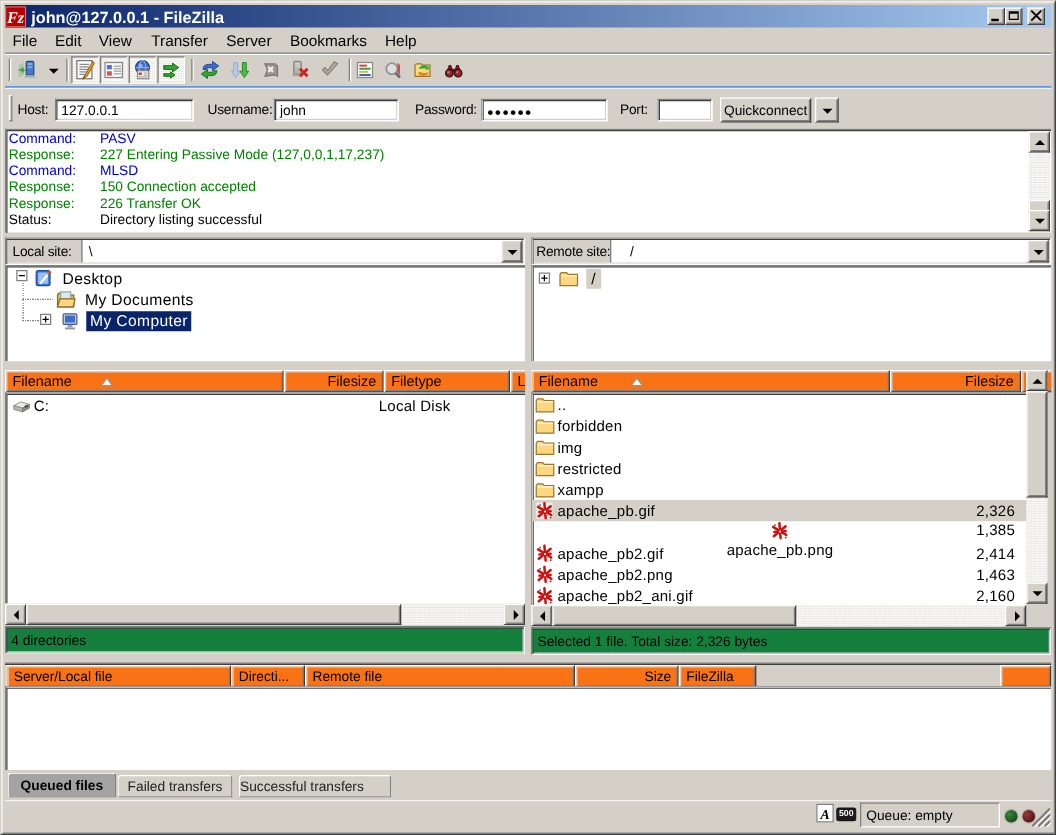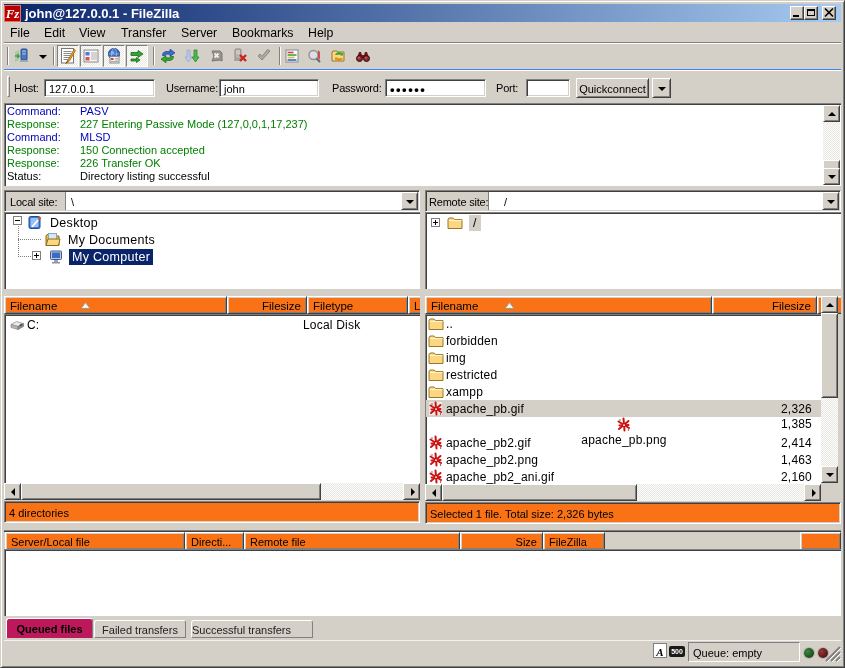--- a/index.html
+++ b/index.html
@@ -114,21 +114,21 @@
   box-shadow: inset 1px 1px 0 #404040; }
 .hdrbtn { position:absolute; top:0; height:18px; background:#f97316;
   border-top:1px solid #ffffff; border-left:1px solid #ffffff;
   border-bottom:1px solid #404040; border-right:1px solid #404040;
   box-shadow: inset 1px 1px 0 #d4d0c8, inset -1px -1px 0 #808080;
   padding:3px 5px 0 5px; overflow:hidden; white-space:nowrap; }
 .statusline { position:absolute; height:22px;
   border-top:1px solid #808080; border-left:1px solid #808080;
   border-bottom:1px solid #ffffff; border-right:1px solid #ffffff;
   box-shadow: inset 1px 1px 0 #404040, inset -1px -1px 0 #d4d0c8;
-  padding:5px 0 0 4px; background:#f97316; }
+  padding:5px 0 0 4px; background:#15803d; }
 .hscroll { position:absolute; height:17px; background:
   repeating-conic-gradient(#fdfdfd 0% 25%, #e9e7e2 0% 50%) 0 0/2px 2px; }
 .row { position:absolute; height:17px; display:flex; align-items:center; white-space:nowrap; }
 #llist .row, #rlist .row, #llist .abs { font-size:12px; letter-spacing:0.2px; }
 .trow { font-size:12.5px; letter-spacing:0.3px; }
 #lheader .hdrbtn, #rheader .hdrbtn { font-size:11.5px; }
 .row svg { margin-right:2px; }
 </style>
 </head>
 <body>
@@ -578,21 +578,21 @@
     <div class="hdrbtn" style="left:0px;width:180px;text-align:left">Server/Local file</div>
     <div class="hdrbtn" style="left:180px;width:59px;text-align:left">Directi...</div>
     <div class="hdrbtn" style="left:239px;width:216px;text-align:left">Remote file</div>
     <div class="hdrbtn" style="left:455px;width:83px;text-align:right">Size</div>
     <div class="hdrbtn" style="left:538px;width:62px;text-align:left">FileZilla</div>
     <div class="hdrbtn" style="left:795px;width:41px;text-align:left"></div>
   </div>
 <div class="tree" style="left:4px;top:549px;width:837px;height:67px;"></div>
 
 <div id="tabs" style="position:absolute;left:4px;top:617px;width:837px;height:20px">
-    <div class="abs raisedthin" style="left:2px;top:1px;width:87px;height:20px;background:#be185d;text-align:center;padding-top:4px;font-weight:bold;border-bottom:none;border-radius:3px 3px 0 0">Queued files</div>
+    <div class="abs raisedthin" style="left:2px;top:1px;width:87px;height:20px;background:#a3a3a3;text-align:center;padding-top:4px;font-weight:bold;border-bottom:none;border-radius:3px 3px 0 0">Queued files</div>
     <div class="abs raisedthin" style="left:90px;top:3px;width:92px;height:18px;background:#d4d0c8;text-align:center;padding-top:3px;color:#222;border-radius:3px 3px 0 0">Failed transfers</div>
     <div class="abs raisedthin" style="left:187px;top:3px;width:122px;height:18px;background:#d4d0c8;text-align:left;padding-top:3px;color:#222;border-radius:3px 3px 0 0">Successful transfers</div>
   </div>
 
 <div class="abs" style="left:4px;top:640px;width:837px;height:1px;background:#f4f2ee"></div>
 <div id="statusbar" style="position:absolute;left:4px;top:641px;width:837px;height:23px">
     <div class="abs" style="left:649px;top:2px;width:14px;height:15px;border:1px solid #808080;background:#fff;text-align:center;font-weight:bold;font-style:italic;padding-top:2px;font-family:'Liberation Serif',serif">A</div>
     <div class="abs" style="left:665px;top:5px;width:16px;height:11px;background:#1a1a1a;color:#fff;font-size:7px;text-align:center;padding-top:2px;border-radius:2px;font-weight:bold">500</div>
     <div class="abs" style="left:684px;top:1px;width:112px;height:20px;border:1px solid #808080;border-bottom-color:#fff;border-right-color:#fff;padding:4px 0 0 4px">Queue: empty</div>
     <div class="abs" style="left:800px;top:7px;width:10px;height:10px;border-radius:50%;background:radial-gradient(circle at 35% 35%, #3a8a3a, #0d330d);box-shadow:0 0 0 1px #b8b4ac"></div>

